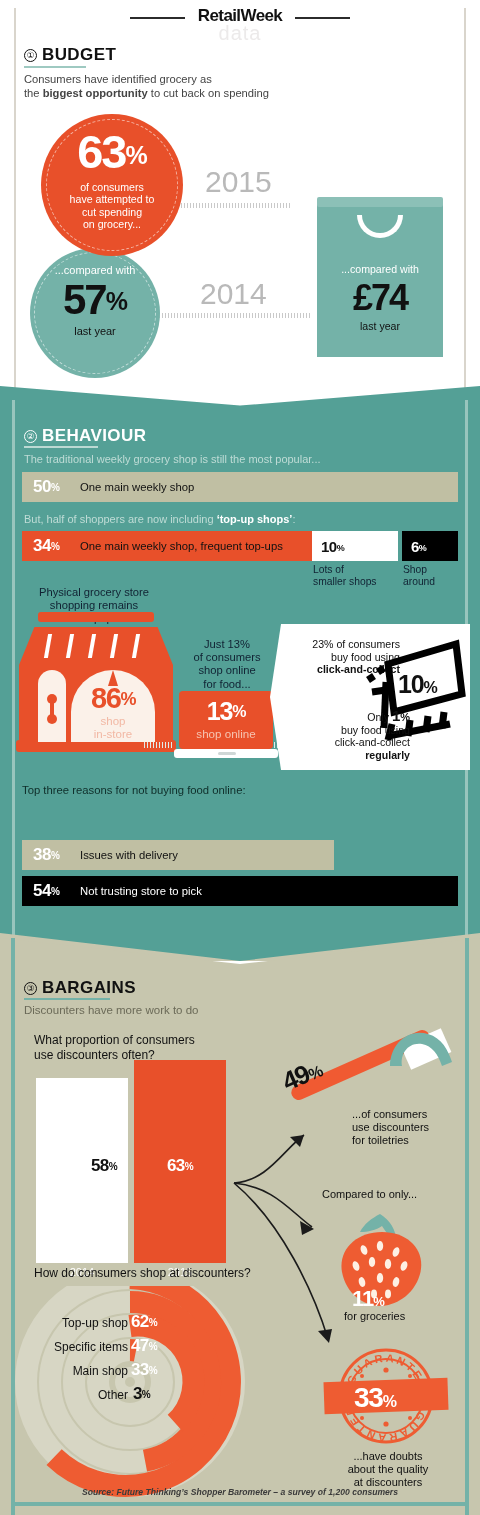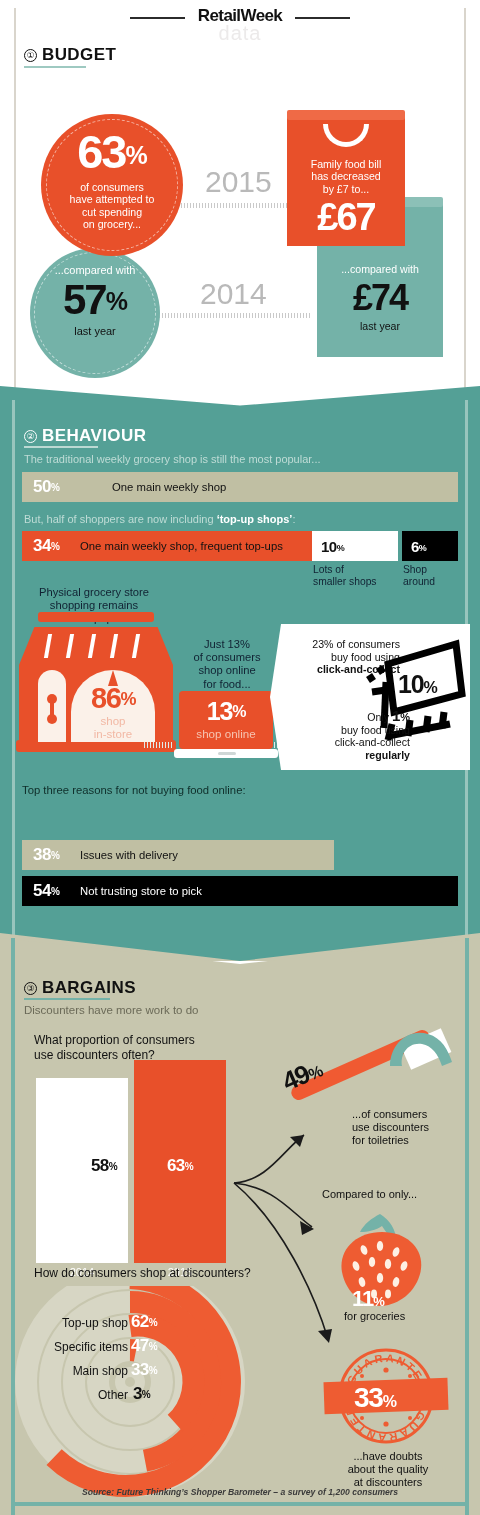--- a/index.html
+++ b/index.html
@@ -128,20 +128,26 @@
       <div class="logo-line r"></div>
       <div class="logo-rw">RetailWeek</div>
       <div class="logo-data">data</div>
     </div>
 
     <div class="sec-head" style="top:45px;color:#111;">
       <span class="num">①</span><span class="sec-title">BUDGET</span>
     </div>
     <div class="sec-underline" style="left:24px;top:66px;width:62px;background:#9ec9c1;"></div>
 
+    <div class="sec-sub" style="top:72px;color:#444;">
+      <div>Consumers have identified grocery as</div>
+      <div>
+        <span>the </span><b>biggest opportunity</b><span> to cut back on spending</span>
+      </div>
+    </div>
 
     <div class="dotline" style="left:172px;top:203px;width:118px;"></div>
     <div class="dotline" style="left:150px;top:313px;width:160px;"></div>
 
     <div class="circle c-teal" style="left:30px;top:248px;width:130px;height:130px;">
       <div class="dashring" style="left:4px;top:4px;right:4px;bottom:4px;"></div>
       <div style="position:absolute;left:0;top:16px;width:100%;">
         <div class="c57top">...compared with</div>
         <div class="big57" style="margin-top:4px;"><span>57</span><span class="pct-sm">%</span></div>
         <div class="c57bot" style="margin-top:4px;">last year</div>
@@ -166,46 +172,35 @@
       <div class="body" style="background:#74b2a8;"></div>
       <div class="flap" style="background:#8cc0b7;border-radius:2px;"></div>
       <div class="handle" style="left:40px;top:10px;"></div>
       <div class="bagtxt" style="top:58px;">
         <div style="font-size:10.6px;color:#fff;">...compared with</div>
         <div class="bill74" style="margin-top:2px;">£74</div>
         <div style="font-size:10.6px;color:#111;margin-top:1px;">last year</div>
       </div>
     </div>
 
-    <div class="bag" style="left:287px;top:118px;width:118px;height:128px;">
-      <div class="body" style="background:#e8502a;"></div>
-      <div class="flap" style="background:#ef6a46;border-radius:2px;"></div>
-      <div class="handle" style="left:36px;top:6px;"></div>
-      <div class="bagtxt" style="top:40px;">
-        <div style="font-size:10.6px;line-height:12.4px;color:#fff;white-space:pre-line;">Family food bill
-has decreased
-by £7 to...</div>
-        <div class="bill67" style="margin-top:1px;">£67</div>
-      </div>
-    </div>
   </div>
 
   <div class="sec-beh">
     <div class="beh-bg"></div>
     <div style="position:absolute;left:12px;top:14px;width:3px;height:545px;background:#cfe3de;opacity:.55"></div>
     <div style="position:absolute;right:12px;top:14px;width:3px;height:545px;background:#cfe3de;opacity:.55"></div>
 
     <div class="sec-head" style="top:40px;color:#fff;">
       <span class="num">②</span><span class="sec-title">BEHAVIOUR</span>
     </div>
     <div class="sec-underline" style="left:24px;top:60px;width:74px;background:#bcd9d3;"></div>
 
     <div class="sec-sub" style="top:66px;color:#bfdcd6;font-size:11px;">The traditional weekly grocery shop is still the most popular...</div>
 
-    <div class="bar" style="left:22px;top:86px;width:436px;height:30px;background:#c0bfa3;gap:32px;">
+    <div class="bar" style="left:22px;top:86px;width:436px;height:30px;background:#c0bfa3;">
       <span class="pct" style="color:#fff;"><span>50</span><i>%</i></span>
       <span class="lbl">One main weekly shop</span>
     </div>
 
     <div class="sec-sub" style="top:126px;color:#bfdcd6;font-size:11px;">
       <span>But, half of shoppers are now including </span><b style="color:#fff">‘top-up shops’</b><span>:</span>
     </div>
 
     <div class="bar" style="left:22px;top:145px;width:290px;height:30px;background:#e8502a;">
       <span class="pct" style="color:#fff;"><span>34</span><i>%</i></span>

